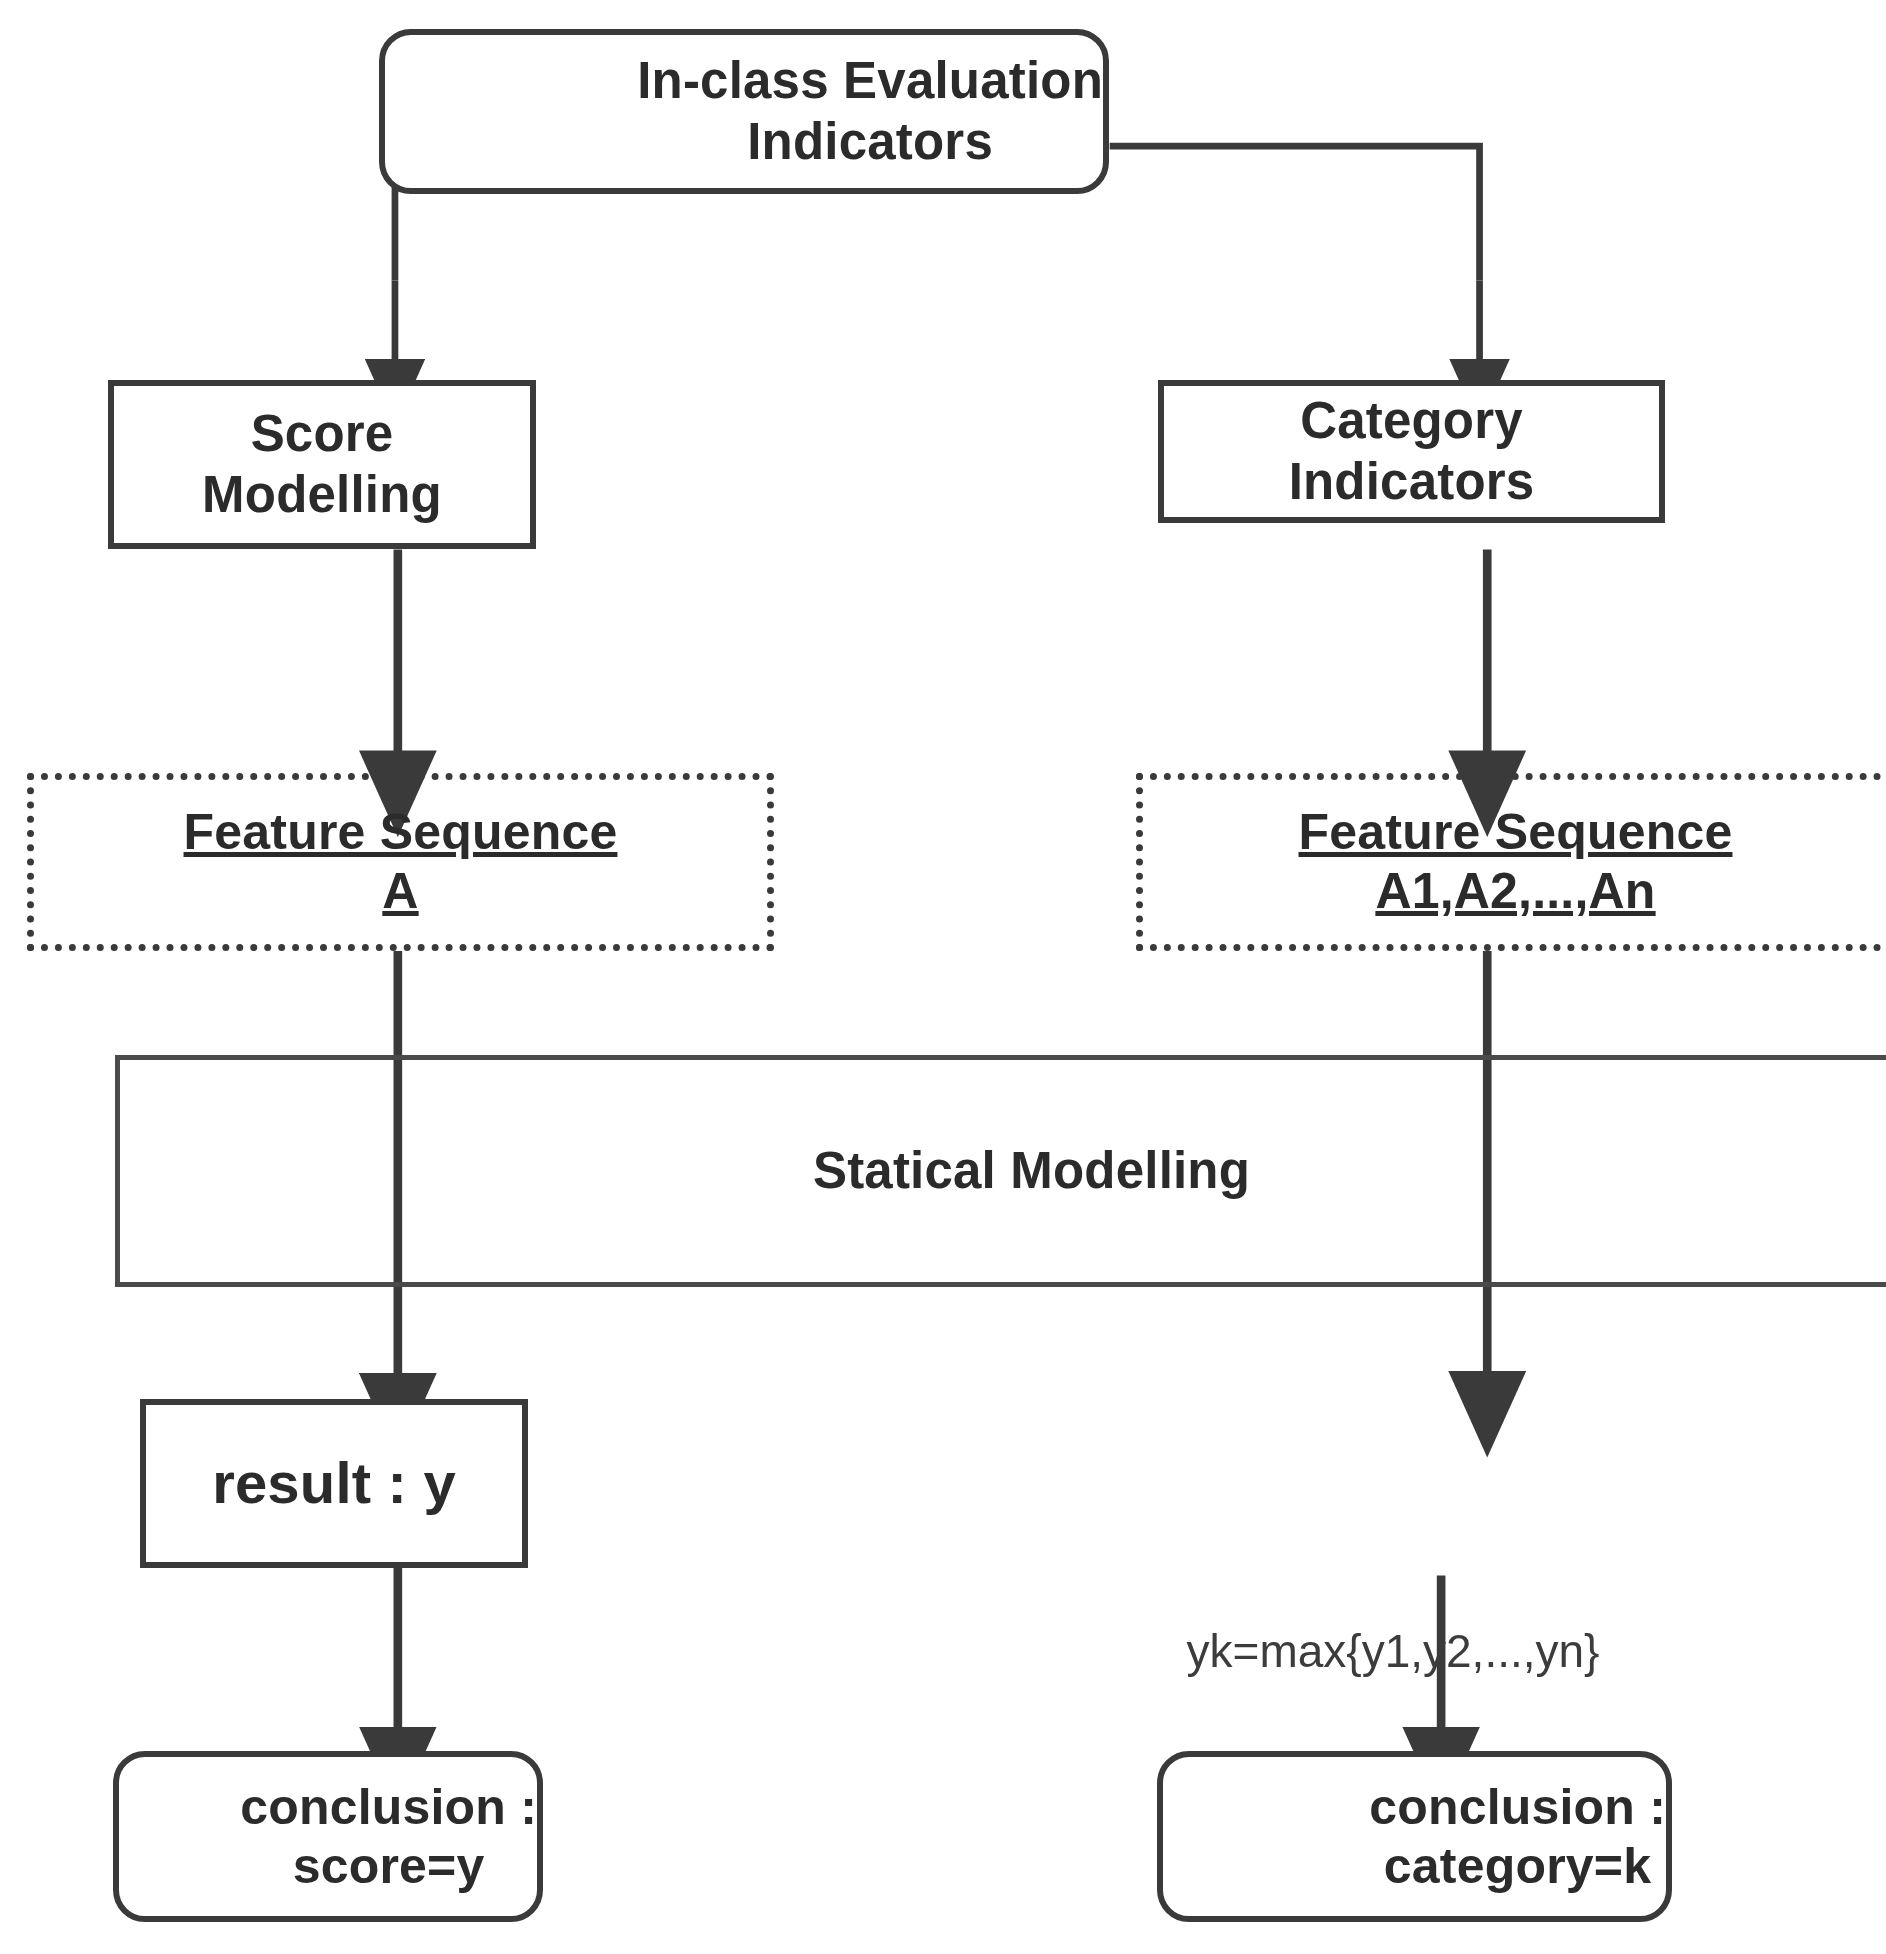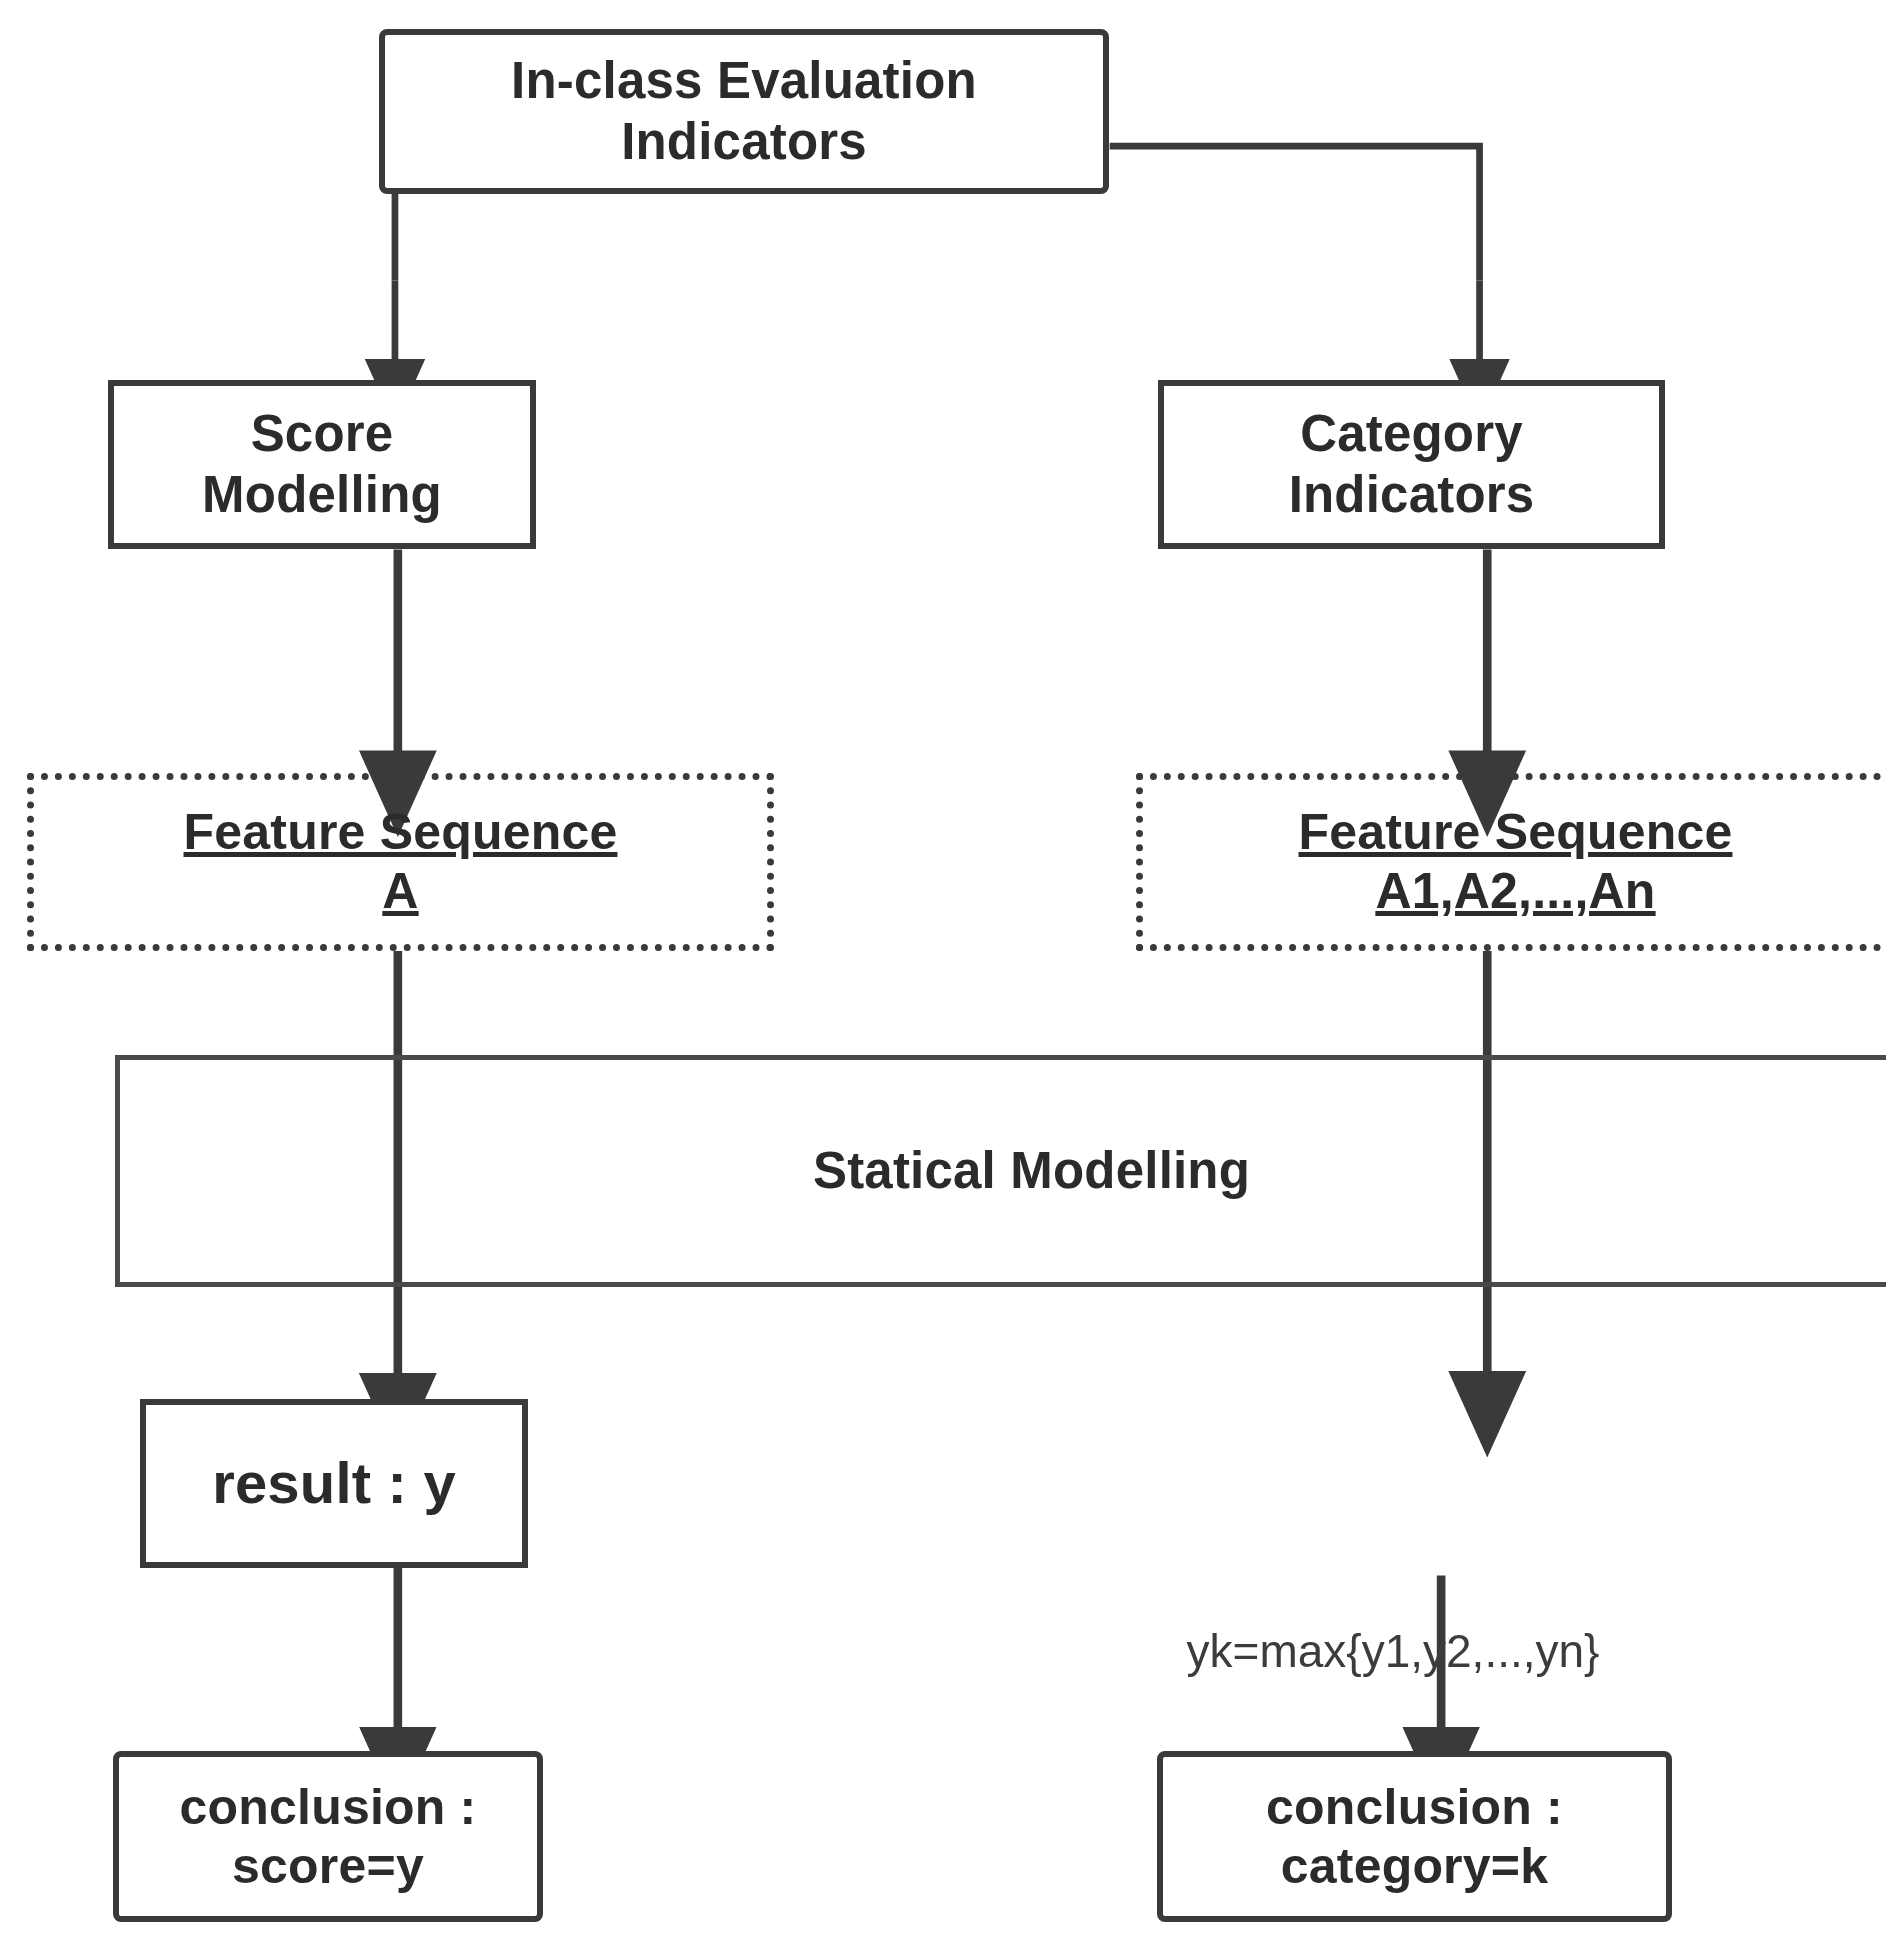--- a/index.html
+++ b/index.html
@@ -36,38 +36,39 @@
     color: #2b2b2b;
     font-weight: bold;
     line-height: 1.18;
     letter-spacing: 0.2px;
     z-index: 3;
   }
   .solid {
     border: 6.7px solid #3a3a3a;
   }
   .rounded {
-    border-radius: 8px;
+    border-radius: 32px;
+    justify-content: flex-end;
   }
   .dotted {
     border: 7.7px dotted #3a3a3a;
     background: transparent;
     text-decoration: underline;
   }
   .plain-frame {
     border: 5.8px solid #4a4a4a;
     background: transparent;
   }
   .nlabel {
     display: block;
     white-space: pre-line;
   }
   #box-root      { left: 379px;  top: 29px;   width: 730px;  height: 165px; font-size: 51px; }
   #box-score     { left: 108px;  top: 380px;  width: 428px;  height: 169px; font-size: 51px; }
-  #box-category  { left: 1158px; top: 380px;  width: 507px;  height: 169px; font-size: 51px; }
+  #box-category  { left: 1158px; top: 380px;  width: 507px;  height: 143px; font-size: 51px; }
   #box-featA     { left: 27px;   top: 773px;  width: 747px;  height: 178px; font-size: 50px; }
   #box-featAn    { left: 1136px; top: 773px;  width: 759px;  height: 178px; font-size: 50px; }
   #box-model     { left: 115px;  top: 1055px; width: 1833px; height: 232px; font-size: 51px; }
   #box-resultY   { left: 140px;  top: 1399px; width: 388px;  height: 169px; font-size: 58px; }
   #box-resultYn  { left: 1195px; top: 1397px; width: 488px;  height: 179px; font-size: 50px; }
   #box-conclA    { left: 113px;  top: 1751px; width: 430px;  height: 171px; font-size: 50px; }
   #box-conclB    { left: 1157px; top: 1751px; width: 515px;  height: 171px; font-size: 50px; }
 
   #formula-max {
     position: absolute;

